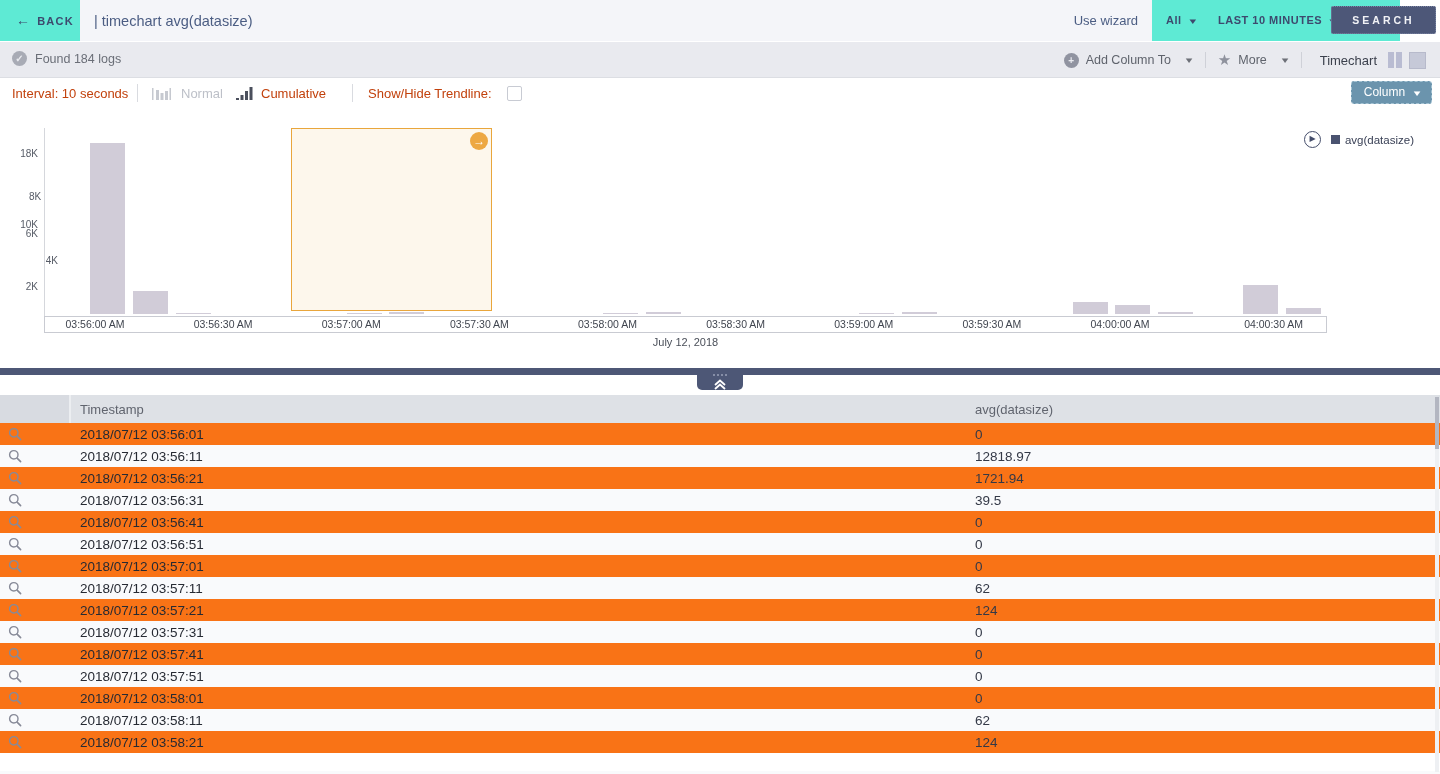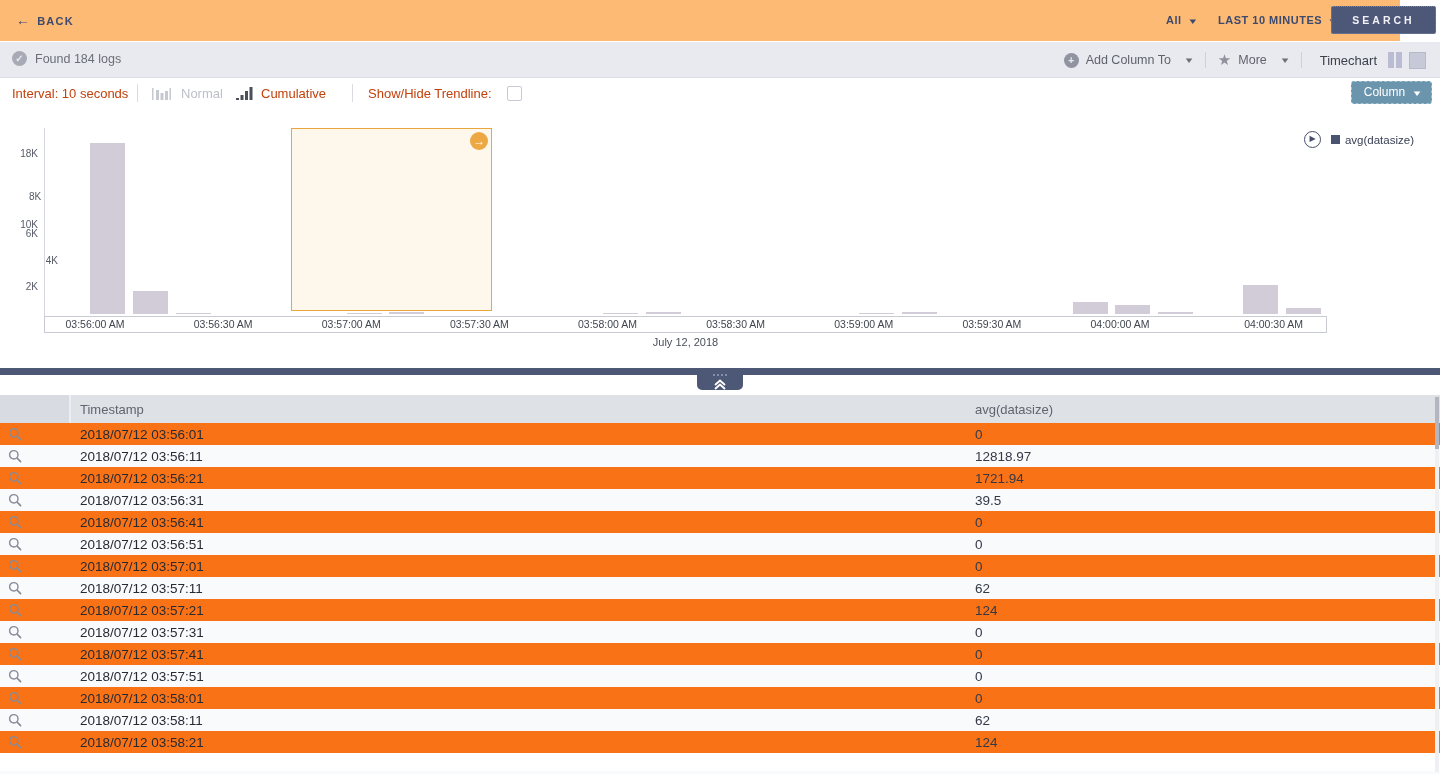--- a/index.html
+++ b/index.html
@@ -1,21 +1,21 @@
 <!DOCTYPE html>
 <html><head>
 <meta charset="utf-8">
 <style>
   * { margin:0; padding:0; box-sizing:border-box; }
   html,body { width:1440px; height:774px; overflow:hidden; }
   body { font-family:"Liberation Sans", sans-serif; background:#ffffff; color:#363b47; }
   #app { position:relative; width:1440px; height:774px; background:#fff; }
 
   
-  .topbar { position:absolute; left:0; top:0; width:1400px; height:41px; background:#fdba74; }
+  .topbar { position:absolute; left:0; top:0; width:1400px; height:41px; background:#5eead4; }
   .back { position:absolute; left:16px; top:12px; font-size:11px; font-weight:700; letter-spacing:1.2px;
           color:#3d4a6e; cursor:pointer; }
   .back .arrow { font-size:14px; font-weight:400; margin-right:6px; }
   .query-box { position:absolute; left:80px; top:0; width:1072px; height:41px; background:#f4f5f9;
                display:flex; align-items:center; justify-content:space-between; padding:0 14px; }
   .query-text { font-size:14.5px; color:#4b5d83; white-space:pre; }
   .use-wizard { font-size:13px; color:#4b5d83; cursor:pointer; }
   .scope { position:absolute; left:1166px; top:14px; font-size:11px; font-weight:700; letter-spacing:.5px;
            color:#3d4a6e; cursor:pointer; }
   .timerange { position:absolute; left:1218px; top:14px; font-size:11px; font-weight:700; letter-spacing:.5px;
@@ -98,20 +98,24 @@
   .scrollbar { position:absolute; right:1px; top:397px; width:4px; height:375px; background:#eef0f3; }
   .scroll-thumb { position:absolute; right:0; top:0; width:4px; height:52px; background:#b3b6c1; }
 </style>
 </head>
 <body>
 
 <div id="app">
 
   <div class="topbar">
     <div class="back"><span class="arrow">←</span><span>BACK</span></div>
+    <div class="query-box">
+      <span class="query-text">| timechart avg(datasize)</span>
+      <span class="use-wizard">Use wizard</span>
+    </div>
     <div class="scope"><span>All</span><span class="caret">▼</span></div>
     <div class="timerange"><span>LAST 10 MINUTES</span><span class="caret">▼</span></div>
     <div class="search-btn">SEARCH</div>
   </div>
 
   <div class="toolbar">
     <div class="found">
       <span class="circ-icon">✓</span>
       <span>Found 184 logs</span>
     </div>

